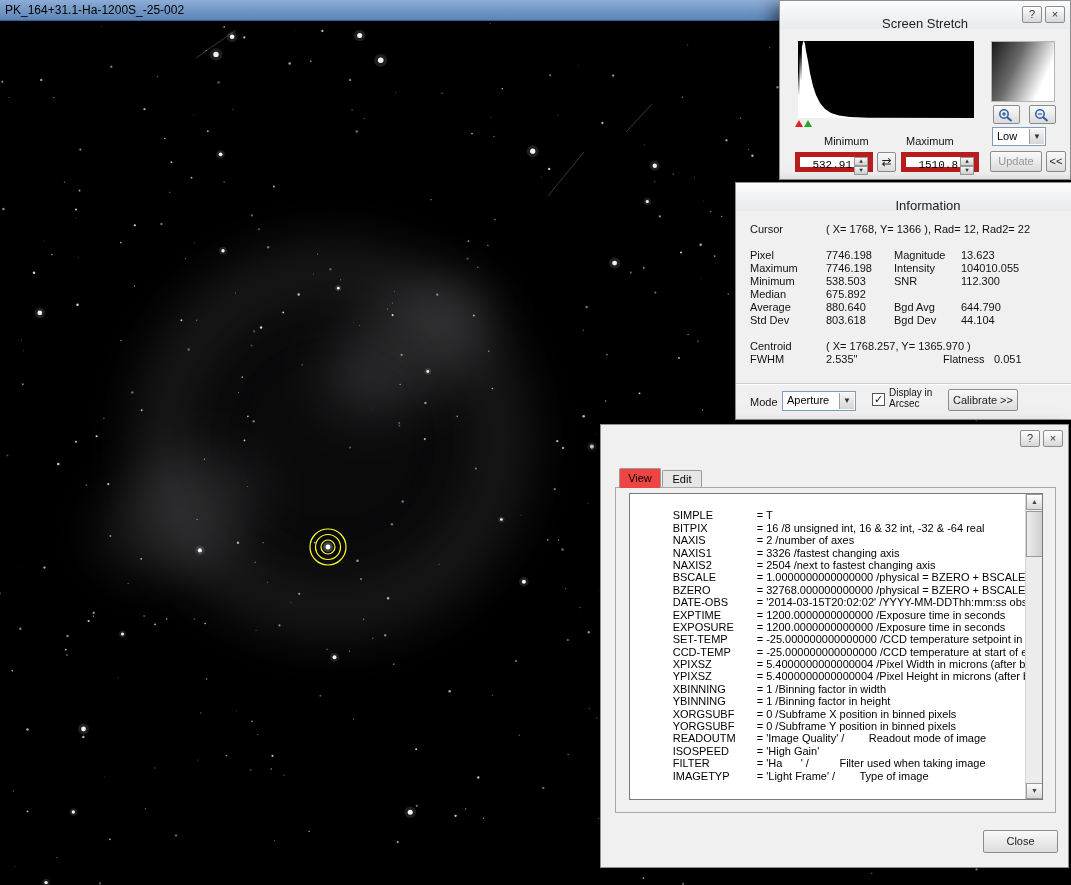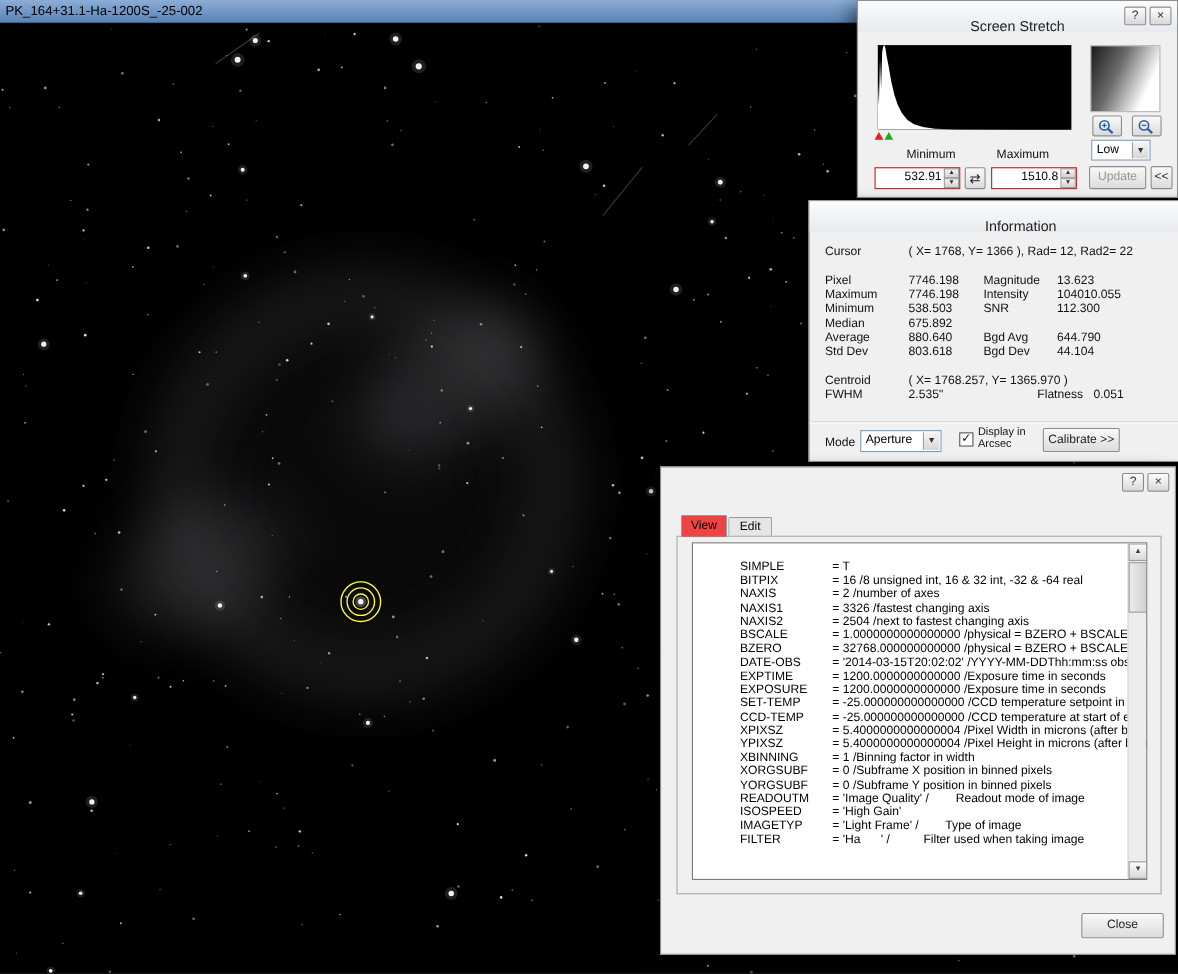--- a/index.html
+++ b/index.html
@@ -19,21 +19,21 @@
     background:linear-gradient(#fefefe,#d8d8d8);border:1px solid #8c8c8c;border-radius:2px;color:#333;}
   .lbl{position:absolute;font-size:11px;color:#111;white-space:nowrap;}
   .btn{position:absolute;background:linear-gradient(#f9f9f9,#dcdcdc);border:1px solid #8c8c8c;
     border-radius:2px;font-size:11px;color:#222;text-align:center;}
   .btn.disabled{color:#969696;}
   .combo{position:absolute;background:#fff;border:1px solid #7f9db9;font-size:11px;}
   .combo .txt{position:absolute;left:4px;top:2px;}
   .combo .arrow{position:absolute;right:1px;top:1px;bottom:1px;width:15px;
     background:linear-gradient(#f5f5f5,#d6d6d6);border-left:1px solid #a0a0a0;
     text-align:center;font-size:8px;line-height:15px;color:#333;}
-  .spin{position:absolute;background:#fff;border:1px solid #b91c1c;}
+  .spin{position:absolute;background:#fff;border:5px solid #b91c1c;font-family:Liberation Mono, monospace;}
   .spin .val{position:absolute;left:2px;right:16px;top:2px;font-size:11px;text-align:right;}
   .spin .btns{position:absolute;right:0;top:0;bottom:0;width:14px;display:flex;flex-direction:column;}
   .spin .btns div{flex:1;background:linear-gradient(#f5f5f5,#d2d2d2);border:1px solid #9a9a9a;
     font-size:6px;line-height:7px;text-align:center;color:#333;}
   .histogram{position:absolute;left:18px;top:40px;width:176px;height:77px;background:#000;}
   .gradient-box{position:absolute;left:211px;top:40px;width:64px;height:61px;border:1px solid #b5b5b5;
     background:linear-gradient(115deg,#1a1a1a 0%,#6a6a6a 38%,#ffffff 78%);}
   .zoom-btn{position:absolute;top:104px;width:27px;height:19px;background:linear-gradient(#fafafa,#dadada);
     border:1px solid #8c8c8c;border-radius:2px;text-align:center;padding-top:2px;}
   .tri{position:absolute;width:0;height:0;border-left:4px solid transparent;border-right:4px solid transparent;}
@@ -790,43 +790,46 @@
           </div>
 
           <div class="fits-line">
             <span class="fits-key">YPIXSZ</span><span>= 5.4000000000000004 /Pixel Height in microns (after binning)</span>
           </div>
 
           <div class="fits-line">
             <span class="fits-key">XBINNING</span><span>= 1 /Binning factor in width</span>
           </div>
 
+          <div class="fits-line">
+            <span class="fits-key">YBINNING</span><span>= 1 /Binning factor in height</span>
+          </div>
 
           <div class="fits-line">
             <span class="fits-key">XORGSUBF</span><span>= 0 /Subframe X position in binned pixels</span>
           </div>
 
           <div class="fits-line">
             <span class="fits-key">YORGSUBF</span><span>= 0 /Subframe Y position in binned pixels</span>
           </div>
 
           <div class="fits-line">
             <span class="fits-key">READOUTM</span><span>= 'Image Quality' /        Readout mode of image</span>
           </div>
 
           <div class="fits-line">
             <span class="fits-key">ISOSPEED</span><span>= 'High Gain'</span>
           </div>
 
           <div class="fits-line">
+            <span class="fits-key">FILTER</span><span>= 'Ha      ' /          Filter used when taking image</span>
+          </div>
+
+          <div class="fits-line">
             <span class="fits-key">IMAGETYP</span><span>= 'Light Frame' /        Type of image</span>
-          </div>
-
-          <div class="fits-line">
-            <span class="fits-key">FILTER</span><span>= 'Ha      ' /          Filter used when taking image</span>
           </div>
         </div>
       <div class="scrollbar">
         <div class="scroll-btn" style="top:0">▲</div>
         <div class="scroll-thumb"></div>
         <div class="scroll-btn" style="bottom:0">▼</div>
       </div>
     </div>
 
     <div class="btn" style="left:382px;top:405px;width:75px;height:23px;line-height:21px">Close</div>

